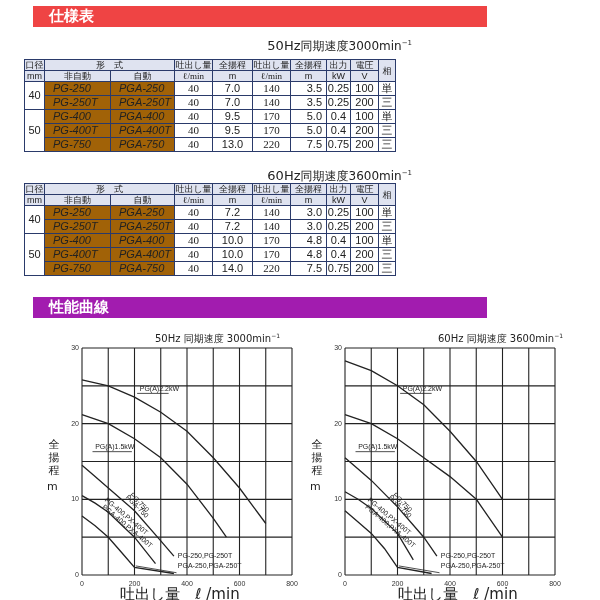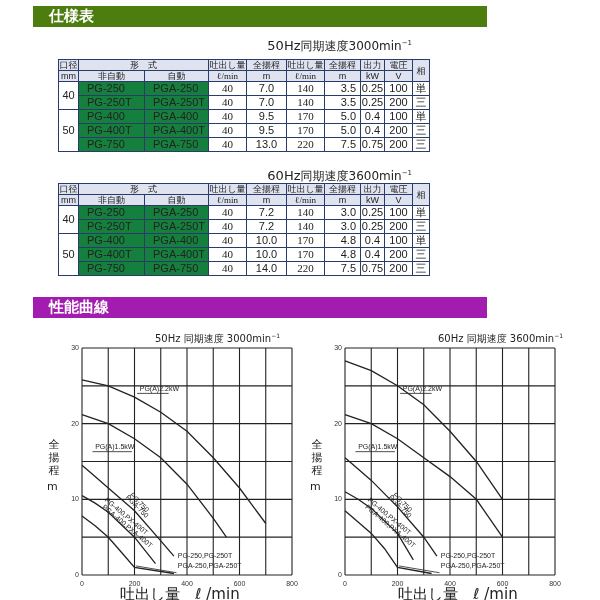--- a/index.html
+++ b/index.html
@@ -1,26 +1,26 @@
 <!DOCTYPE html>
 <html><head>
 <meta charset="utf-8">
 <style>
   html, body { margin:0; padding:0; background:#ffffff; }
   body { width:600px; height:600px; position:relative; overflow:hidden; font-family:"DejaVu Sans", sans-serif; color:#222; }
   .section-bar { position:absolute; left:33px; width:454px; height:21px; color:#fff; font-weight:bold; font-size:15px; line-height:21px; padding-left:16px; box-sizing:border-box; }
-  #bar1 { top:6px; background:#4d7c0f; }
+  #bar1 { top:6px; background:#ef4444; }
   #bar2 { top:297px; background:#a21caf; }
   .tcap { position:absolute; right:188px; font-size:13px; color:#222; white-space:nowrap; }
   .tcap .small { font-size:12px; }
   .tcap sup { font-size:7px; }
-  table.spec { position:absolute; left:58px; width:371px; border-collapse:collapse; font-family:"Liberation Sans", sans-serif; font-size:11px; table-layout:fixed; }
+  table.spec { position:absolute; left:24px; width:371px; border-collapse:collapse; font-family:"Liberation Sans", sans-serif; font-size:11px; table-layout:fixed; }
   table.spec td, table.spec th { border:1px solid #2a3a6a; padding:0; height:13px; line-height:13px; text-align:center; font-weight:normal; overflow:hidden; white-space:nowrap; }
   table.spec th { background:#dfe3f0; font-size:9px; line-height:10px; height:10px; }
-  table.spec td.model { background:#15803d; text-align:left; padding-left:8px; }
+  table.spec td.model { background:#a16207; text-align:left; padding-left:8px;font-style:italic; }
   table.spec td.size { background:#fff; }
   table.spec .dash-r { border-right:1px dashed #2a3a6a;font-family:Liberation Serif, serif; }
   table.spec td.rnum { text-align:right; padding-right:4px; }
   #t1 { top:59px; }
   #t2 { top:183px; }
   .chart { position:absolute; top:330px; width:290px; height:270px; }
   #chart1 { left:10px; }
   #chart2 { left:273px; }
   .chart svg { position:absolute; left:0; top:0; }
   .ctitle { position:absolute; top:2px; right:0; font-size:10px; white-space:nowrap; }

